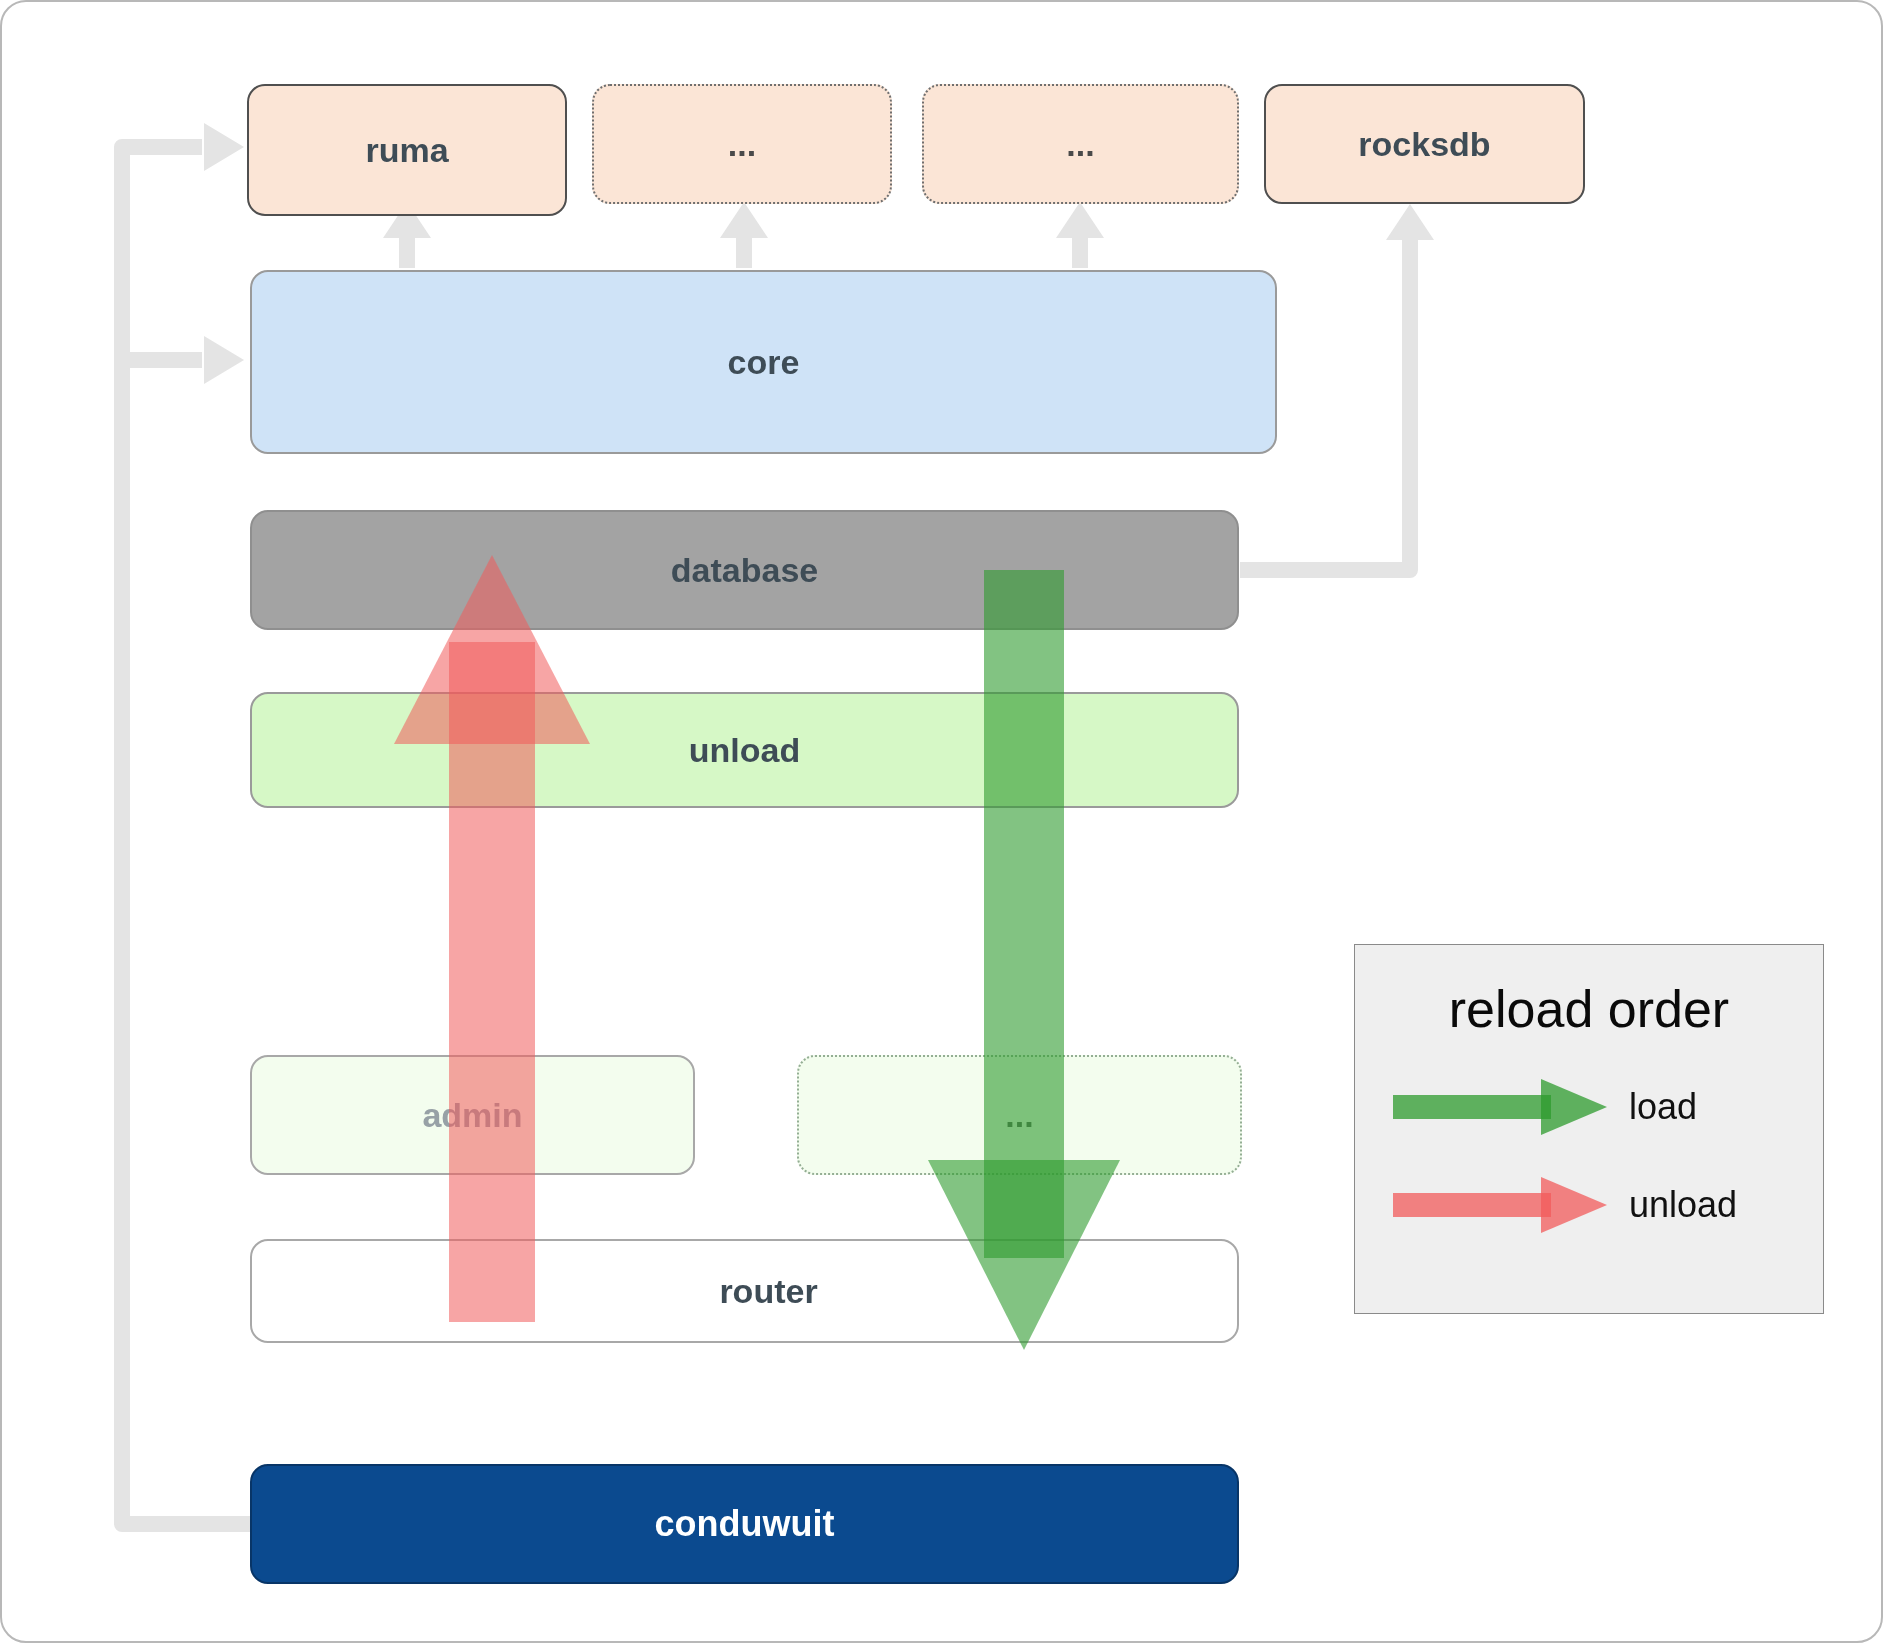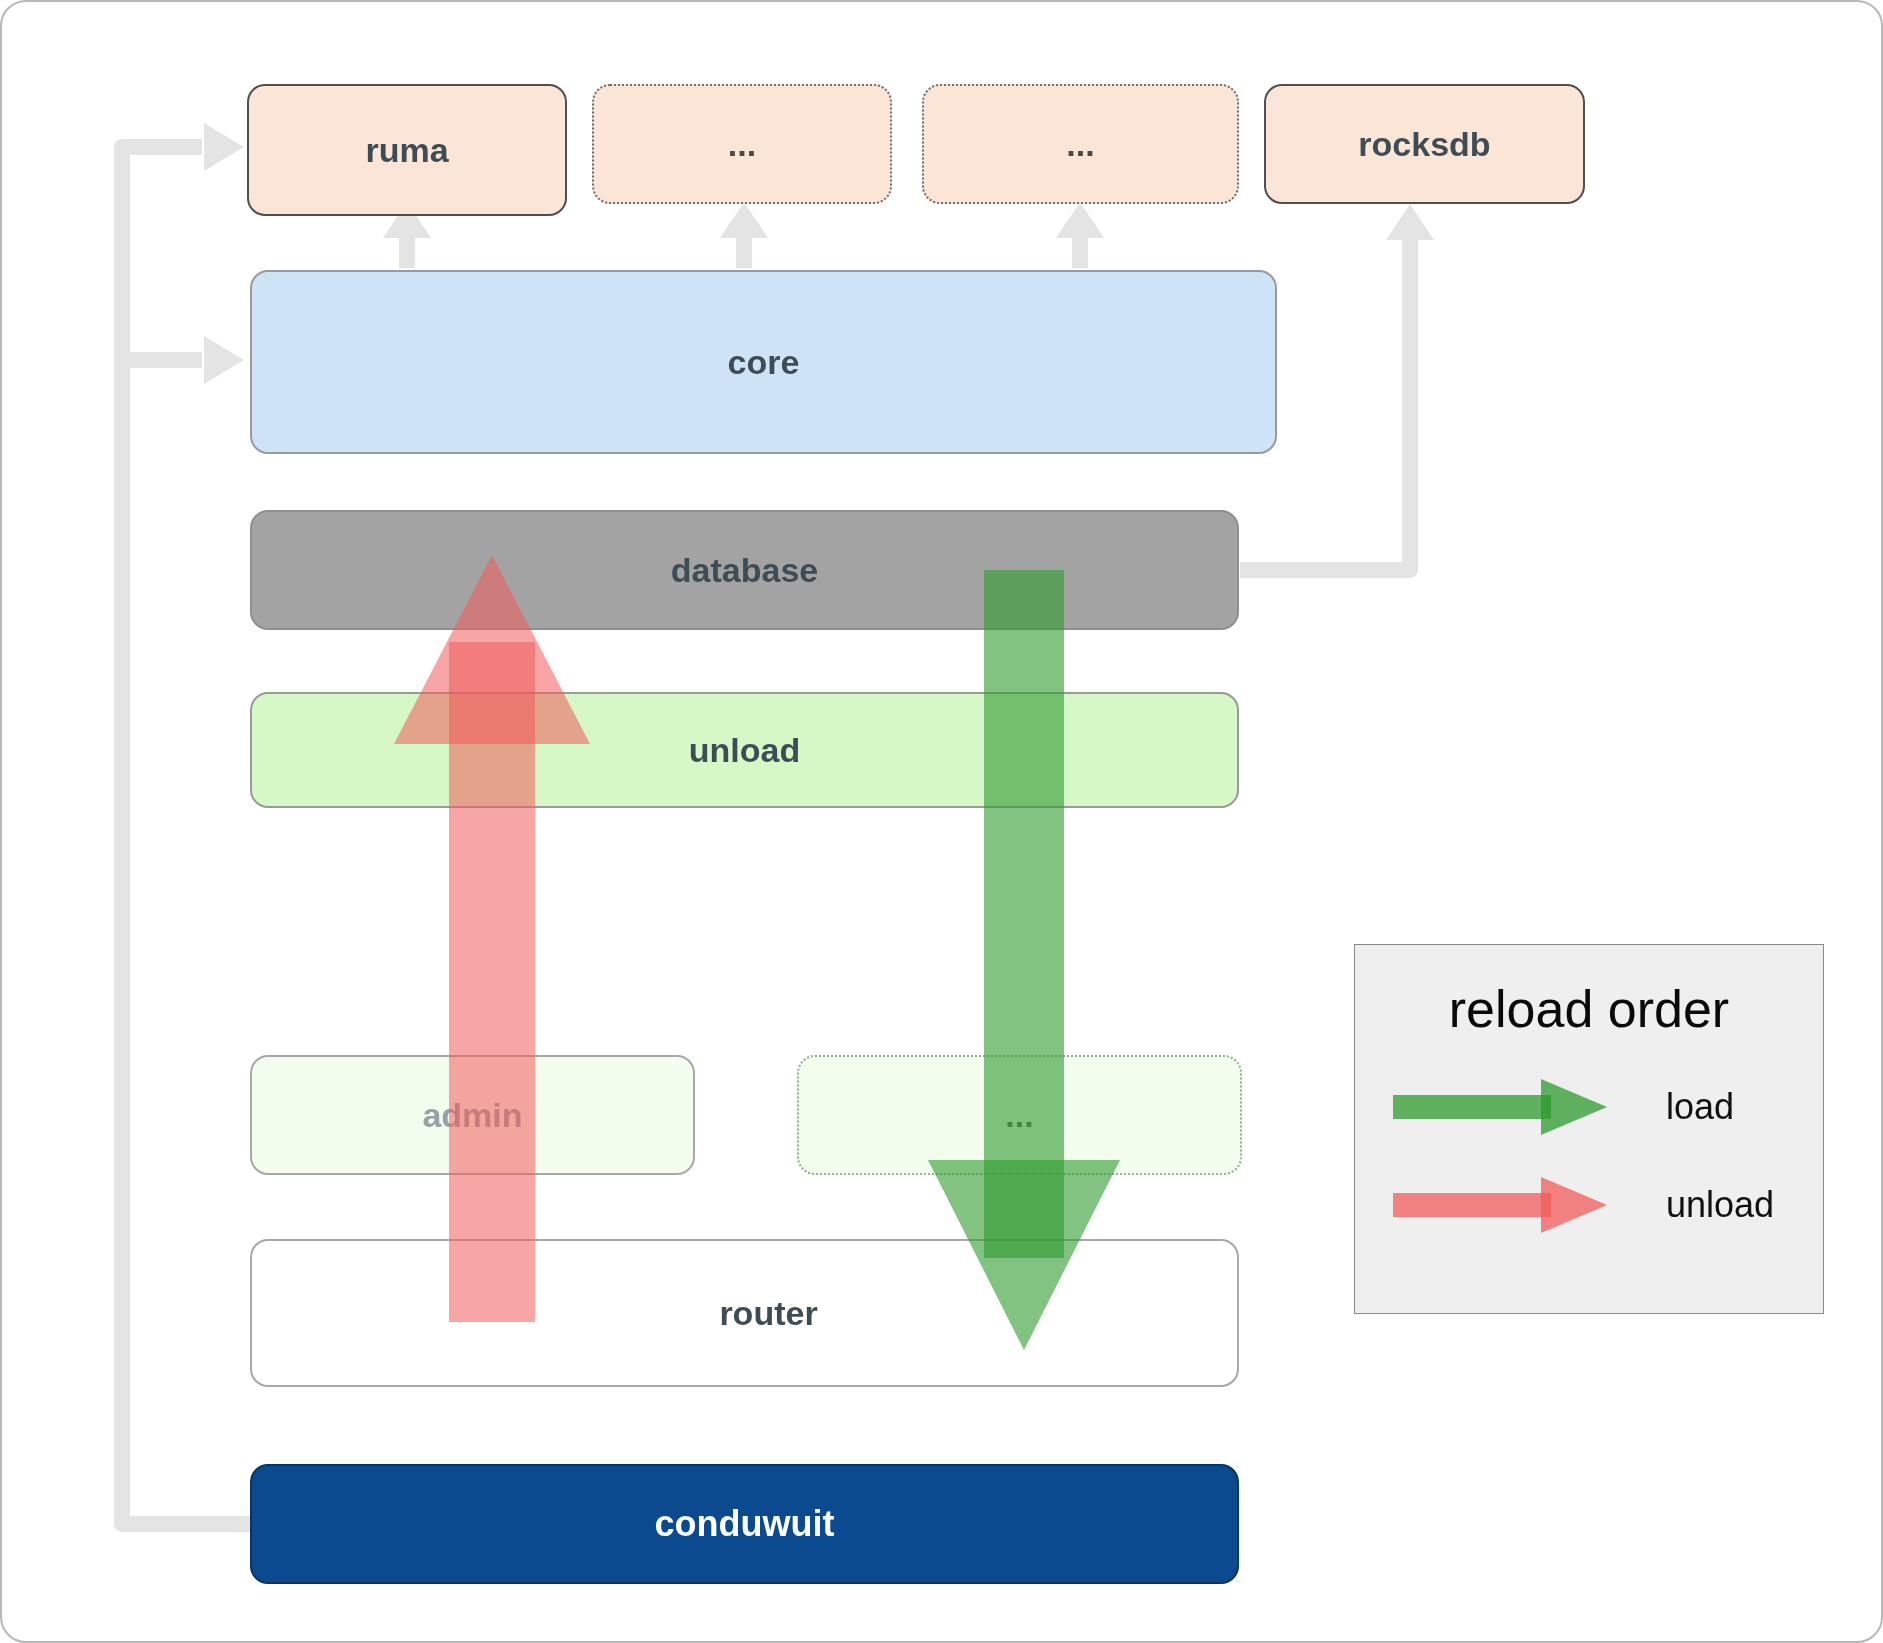--- a/index.html
+++ b/index.html
@@ -63,21 +63,21 @@
   .legend-title {
     text-align: center;
     font-size: 52px;
     font-weight: 500;
     color: #0a0a0a;
     margin-top: 34px;
   }
   .legend-row {
     display: flex;
     align-items: center;
-    gap: 53px;
+    gap: 16px;
     margin: 38px 0 0 38px;
   }
   .legend-label {
     font-size: 36px;
     color: #111111;
   }
 </style>
 </head>
 <body>
 
@@ -128,21 +128,21 @@
   </div>
 
 
   <div class="box admin" style="left:248px; top:1053px; width:445px; height:120px;">
     <span>admin</span>
   </div>
   <div class="box el-mid" style="left:795px; top:1053px; width:445px; height:120px;">
     <span>...</span>
   </div>
 
-  <div class="box router" style="left:248px; top:1237px; width:989px; height:148px;padding-left:48px;">
+  <div class="box router" style="left:248px; top:1237px; width:989px; height:104px;padding-left:48px;">
     <span>router</span>
   </div>
 
   <div class="box conduwuit" style="left:248px; top:1462px; width:989px; height:120px;">
     <span>conduwuit</span>
   </div>
 
   <svg class="layer fg" width="1883" height="1643" viewBox="0 0 1883 1643">
     <rect x="447" y="640" width="86" height="680" fill="#f15b5b" fill-opacity="0.55"></rect>
     <polygon points="490,553 392,742 588,742" fill="#f15b5b" fill-opacity="0.55"></polygon>

